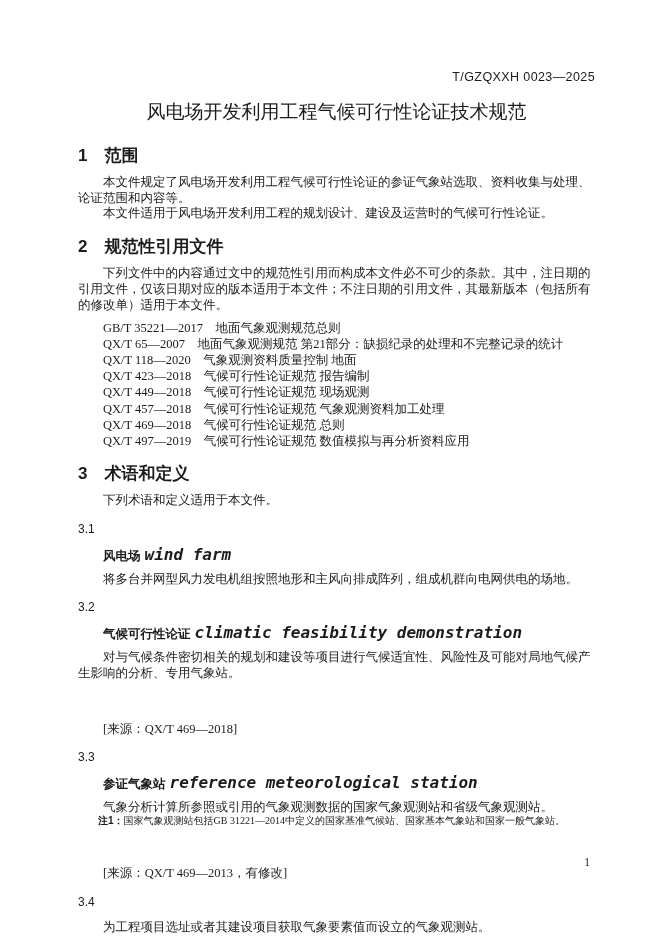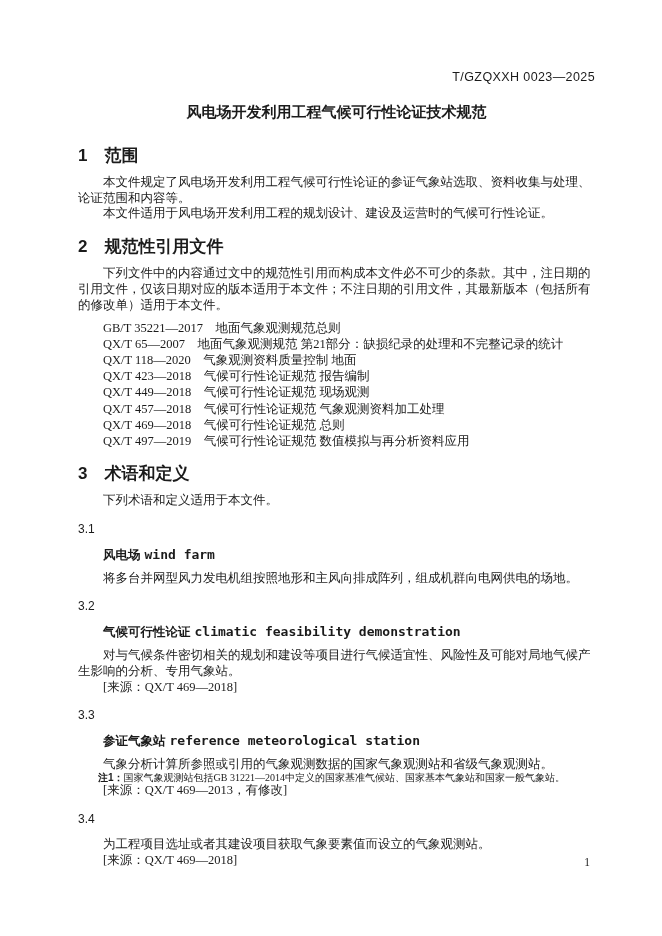--- a/index.html
+++ b/index.html
@@ -19,22 +19,22 @@
   .doc-number {
     text-align: right;
     font-family: "Liberation Sans", sans-serif;
     font-size: 12.5px;
     letter-spacing: 0.4px;
     margin-bottom: 14px;
   }
   .doc-title {
     text-align: center;
     font-family: "Liberation Sans", sans-serif;
-    font-weight: bold;
-    font-size: 15px;
+    font-weight: normal;
+    font-size: 19px;
     line-height: 24px;
     margin: 8px 0 24px 0;
   }
   .sec-heading {
     font-family: "Liberation Sans", sans-serif;
     font-weight: bold;
     font-size: 17px;
     line-height: 16px;
     margin: 17px 0 11px 0;
   }
@@ -55,39 +55,41 @@
   .term-name {
     margin-left: 2em;
     margin-bottom: 7px;
     font-family: "Liberation Sans", sans-serif;
     font-weight: bold;
     font-size: 12.5px;
   }
   .term-name .en {
     font-family: "DejaVu Sans Mono", monospace;
     font-weight: bold;
-    font-size: 13px;
+    font-size: 16px;
     margin-left: 4px;
+    font-style: italic;
   }
   p.def {
     margin: 0;
     text-indent: 2em;
   }
   .note {
     margin-left: 2em;
     font-size: 10px;
     line-height: 11px;
   }
   .note .note-label {
     font-family: "Liberation Sans", sans-serif;
     font-weight: bold;
   }
   .source {
     margin-left: 2em;
     line-height: 15.5px;
+    margin-top: 40px;
   }
   .page-number {
     position: absolute;
     right: 72px;
     top: 855px;
     font-size: 11.5px;
   }
 </style>
 </head>
 <body>

